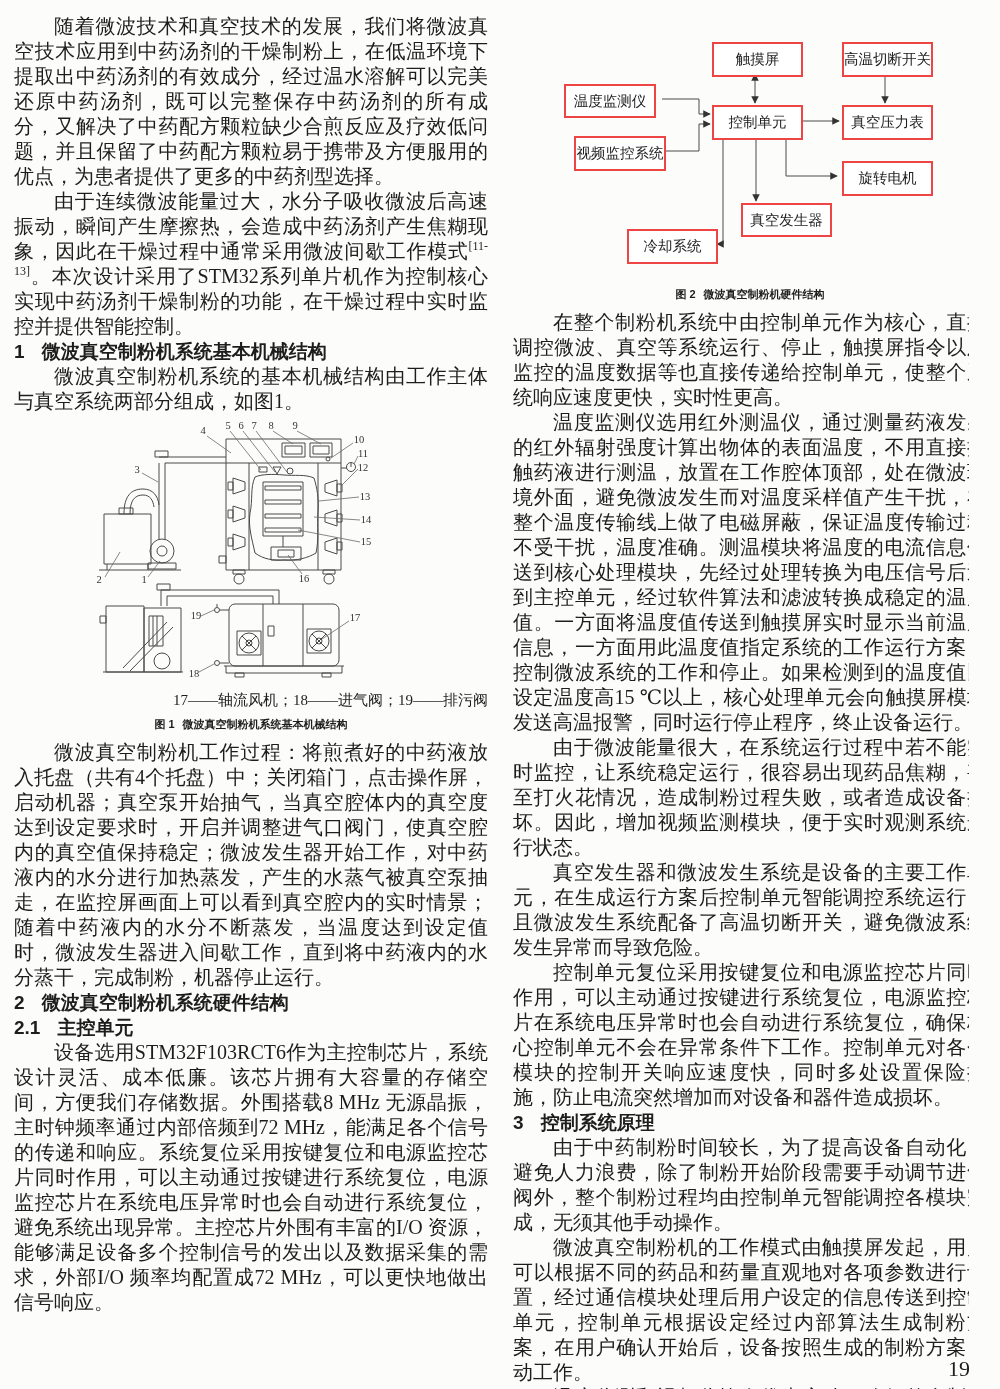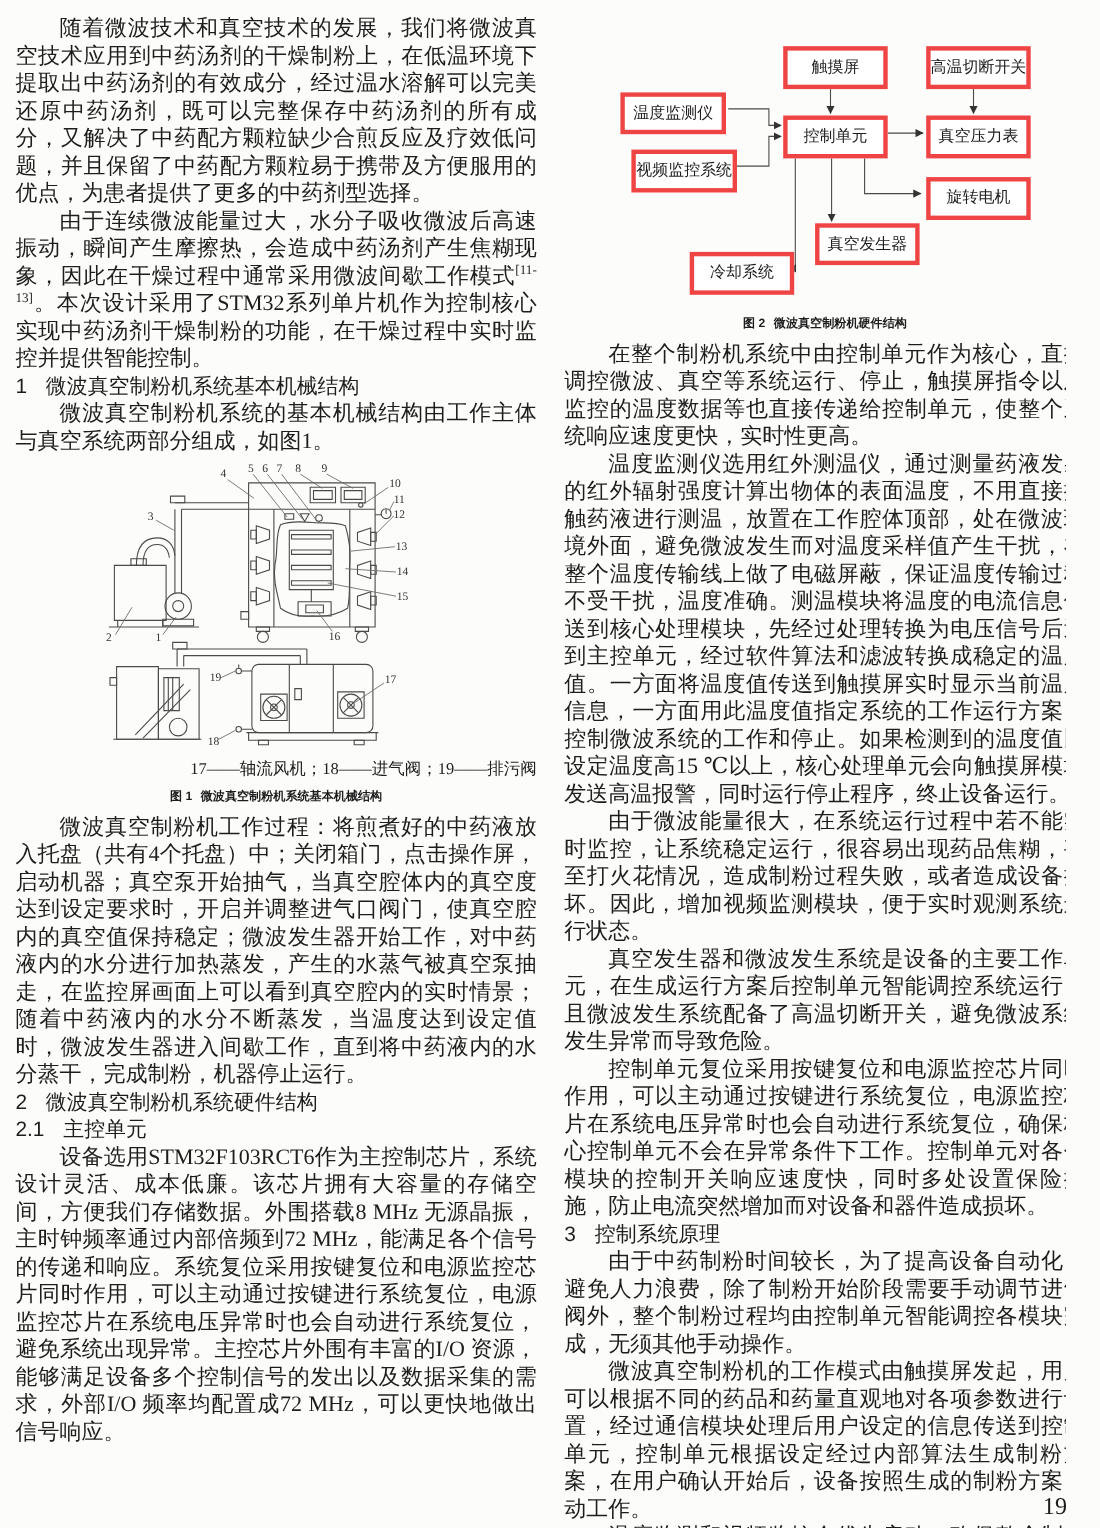--- a/index.html
+++ b/index.html
@@ -2,32 +2,32 @@
 <html><head>
 <meta charset="utf-8">
 <style>
   html,body{margin:0;padding:0;background:#fcfcfa;}
   .page{position:relative;width:969px;height:1389px;background:#fcfcfa;color:#1d1d1d;
         font-family:"Liberation Serif","DejaVu Serif",serif;overflow:hidden;}
   .col{position:absolute;top:14px;width:474px;font-size:20px;line-height:25px;text-align:justify;}
   .col-left{left:14px;}
   .col-right{left:513px;}
   p.body{margin:0;text-indent:2em;}
-  .sec{margin:0;font-size:19px;line-height:25px;font-weight:400;
+  .sec{margin:0;font-size:19px;line-height:25px;font-weight:700;
        font-family:"Liberation Sans","DejaVu Sans",sans-serif;text-align:left;}
   .sec .num{margin-right:0.9em;}
   sup.cite{font-size:12px;line-height:0;vertical-align:super;}
   .fig1{display:block;margin:6px auto 2px auto;}
   .fig-note{font-size:15px;line-height:20px;text-align:justify;margin:0;}
   .fig-note-last{text-align:right;}
   .fig-caption{text-align:center;font-weight:700;font-size:11px;line-height:22px;margin:3px 0 5px 0;
                font-family:"Liberation Sans","DejaVu Sans",sans-serif;}
   .fig-caption .cap-title{margin-left:0.7em;}
   .fig2{position:relative;height:252px;margin-top:14px;}
-  .f2box{position:absolute;border:4px solid #ef4444;background:#fff;display:flex;align-items:center;
+  .f2box{position:absolute;border:2px solid #ef4444;background:#fff;display:flex;align-items:center;
          justify-content:center;font-size:14.5px;line-height:1;white-space:nowrap;}
   .fig2-arrows{position:absolute;left:0;top:0;}
   .page-num{position:absolute;left:948px;top:1356px;font-size:22px;line-height:26px;}
   svg line,svg polyline,svg path,svg rect,svg circle{vector-effect:non-scaling-stroke;}
 </style>
 </head>
 <body>
 
 <div class="page">
 

